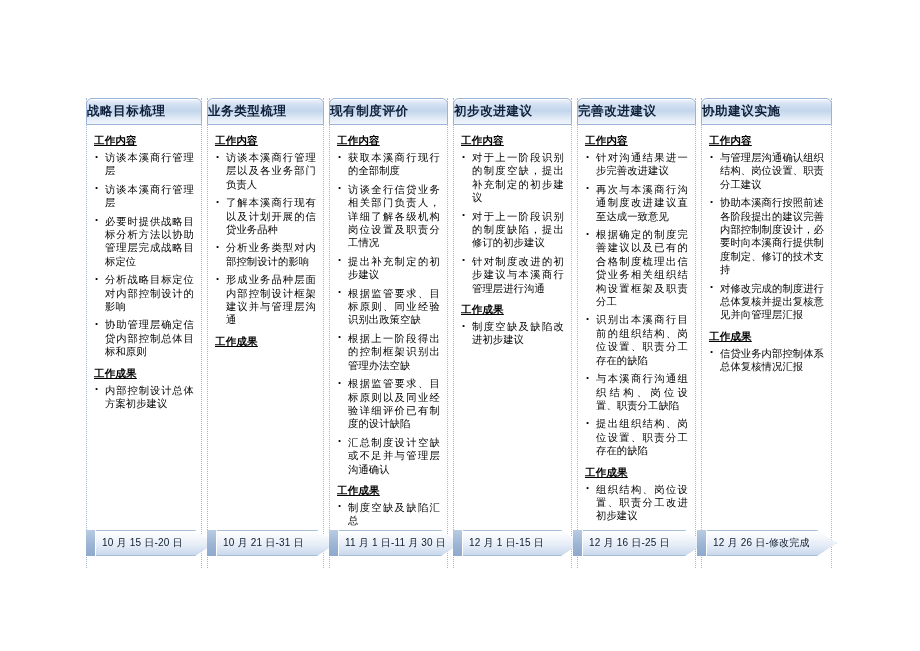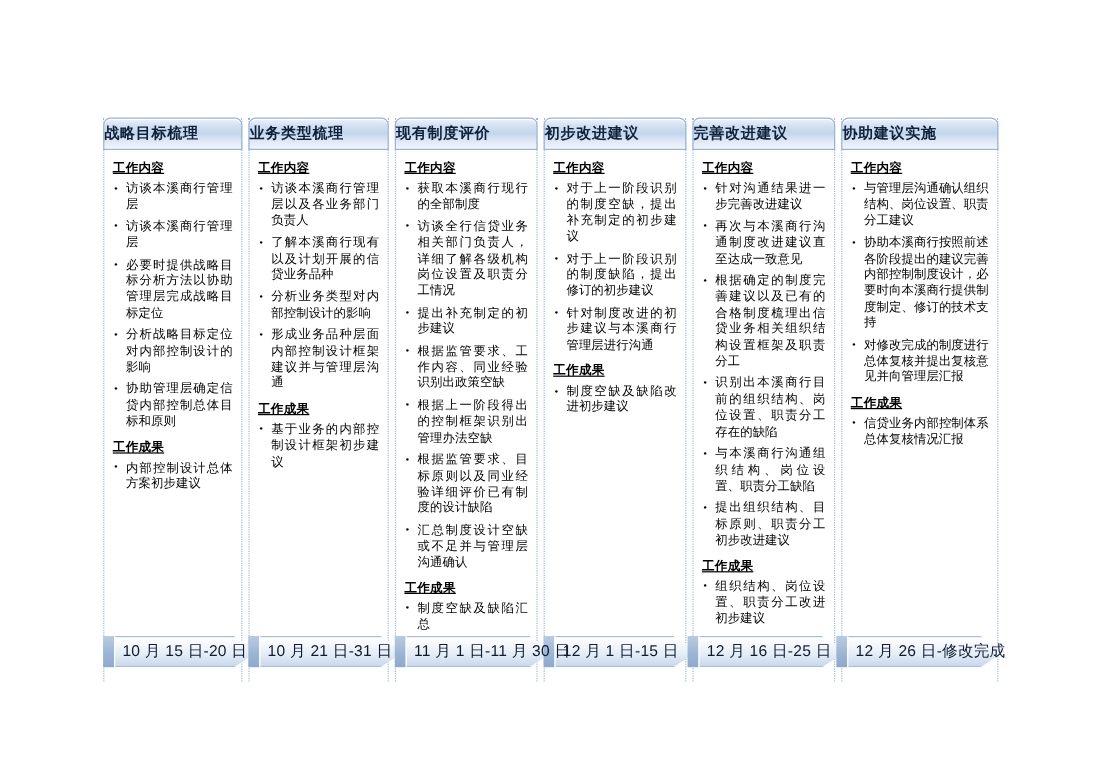--- a/index.html
+++ b/index.html
@@ -186,21 +186,21 @@
     background: #b9c4d2;
     clip-path: polygon(0 0, calc(100% - 20px) 0, 100% 50%, calc(100% - 20px) 100%, 0 100%);
     z-index: -1;
     opacity: .75;
   }
   .arrow-label {
     position: relative;
     z-index: 2;
     padding-left: 16px;
     font-family: "Liberation Sans", "DejaVu Sans", sans-serif;
-    font-size: 13px;
+    font-size: 10px;
     color: #0d1c30;
     white-space: nowrap;
     letter-spacing: 0.2px;
   }
 </style>
 </head>
 <body>
 
 <div id="canvas">
 
@@ -235,39 +235,36 @@
         </div>
         <div class="card-body">
           <div class="section-heading">工作内容</div>
           <ul class="bullets">
             <li>访谈本溪商行管理层以及各业务部门负责人</li>
             <li>了解本溪商行现有以及计划开展的信贷业务品种</li>
             <li>分析业务类型对内部控制设计的影响</li>
             <li>形成业务品种层面内部控制设计框架建议并与管理层沟通</li>
           </ul>
           <div class="section-heading second">工作成果</div>
-          <ul class="bullets">
-            <li>基于业务的内部控制设计框架初步建议</li>
-          </ul>
         </div>
       </div>
     </div>
 
     <div class="phase-col w2">
       <div class="card">
         <div class="card-header">
           <span class="card-header-title">现有制度评价</span>
         </div>
         <div class="card-body">
           <div class="section-heading">工作内容</div>
           <ul class="bullets">
             <li>获取本溪商行现行的全部制度</li>
             <li>访谈全行信贷业务相关部门负责人，详细了解各级机构岗位设置及职责分工情况</li>
             <li>提出补充制定的初步建议</li>
-            <li>根据监管要求、工作内容、同业经验识别出政策空缺</li>
+            <li>根据监管要求、目标原则、同业经验识别出政策空缺</li>
             <li>根据上一阶段得出的控制框架识别出管理办法空缺</li>
             <li>根据监管要求、目标原则以及同业经验详细评价已有制度的设计缺陷</li>
             <li>汇总制度设计空缺或不足并与管理层沟通确认</li>
           </ul>
           <div class="section-heading second">工作成果</div>
           <ul class="bullets">
             <li>制度空缺及缺陷汇总</li>
           </ul>
         </div>
       </div>
@@ -299,21 +296,21 @@
           <span class="card-header-title">完善改进建议</span>
         </div>
         <div class="card-body">
           <div class="section-heading">工作内容</div>
           <ul class="bullets">
             <li>针对沟通结果进一步完善改进建议</li>
             <li>再次与本溪商行沟通制度改进建议直至达成一致意见</li>
             <li>根据确定的制度完善建议以及已有的合格制度梳理出信贷业务相关组织结构设置框架及职责分工</li>
             <li>识别出本溪商行目前的组织结构、岗位设置、职责分工存在的缺陷</li>
             <li>与本溪商行沟通组织结构、岗位设置、职责分工缺陷</li>
-            <li>提出组织结构、目标原则、职责分工初步改进建议</li>
+            <li>提出组织结构、岗位设置、职责分工存在的缺陷</li>
           </ul>
           <div class="section-heading second">工作成果</div>
           <ul class="bullets">
             <li>组织结构、岗位设置、职责分工改进初步建议</li>
           </ul>
         </div>
       </div>
     </div>
 
     <div class="phase-col w5">

